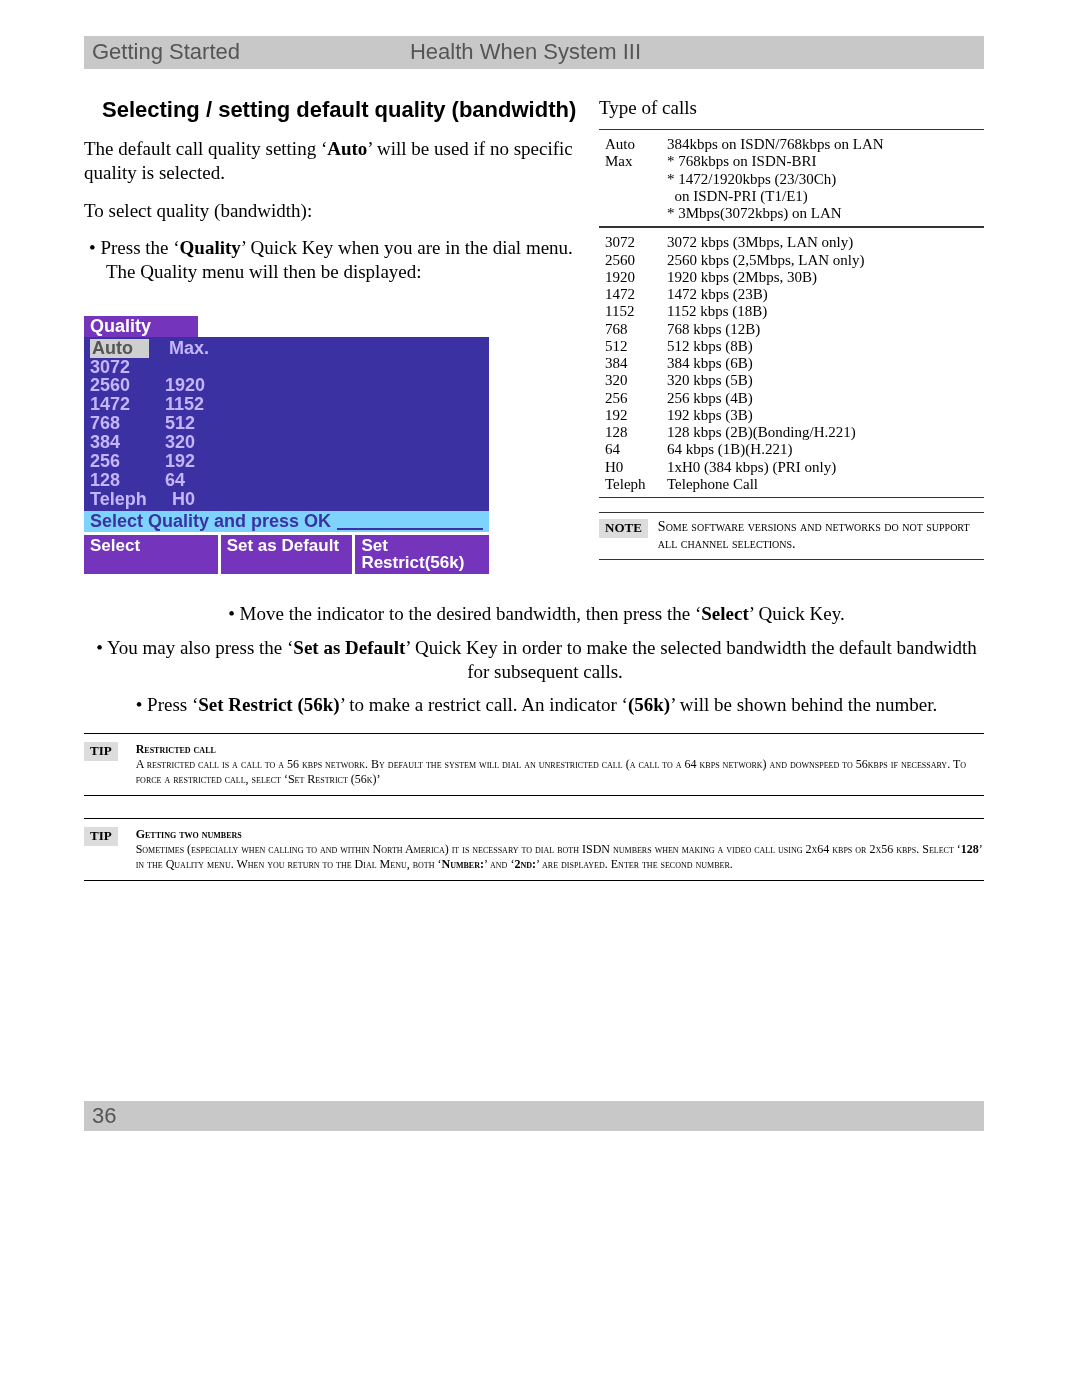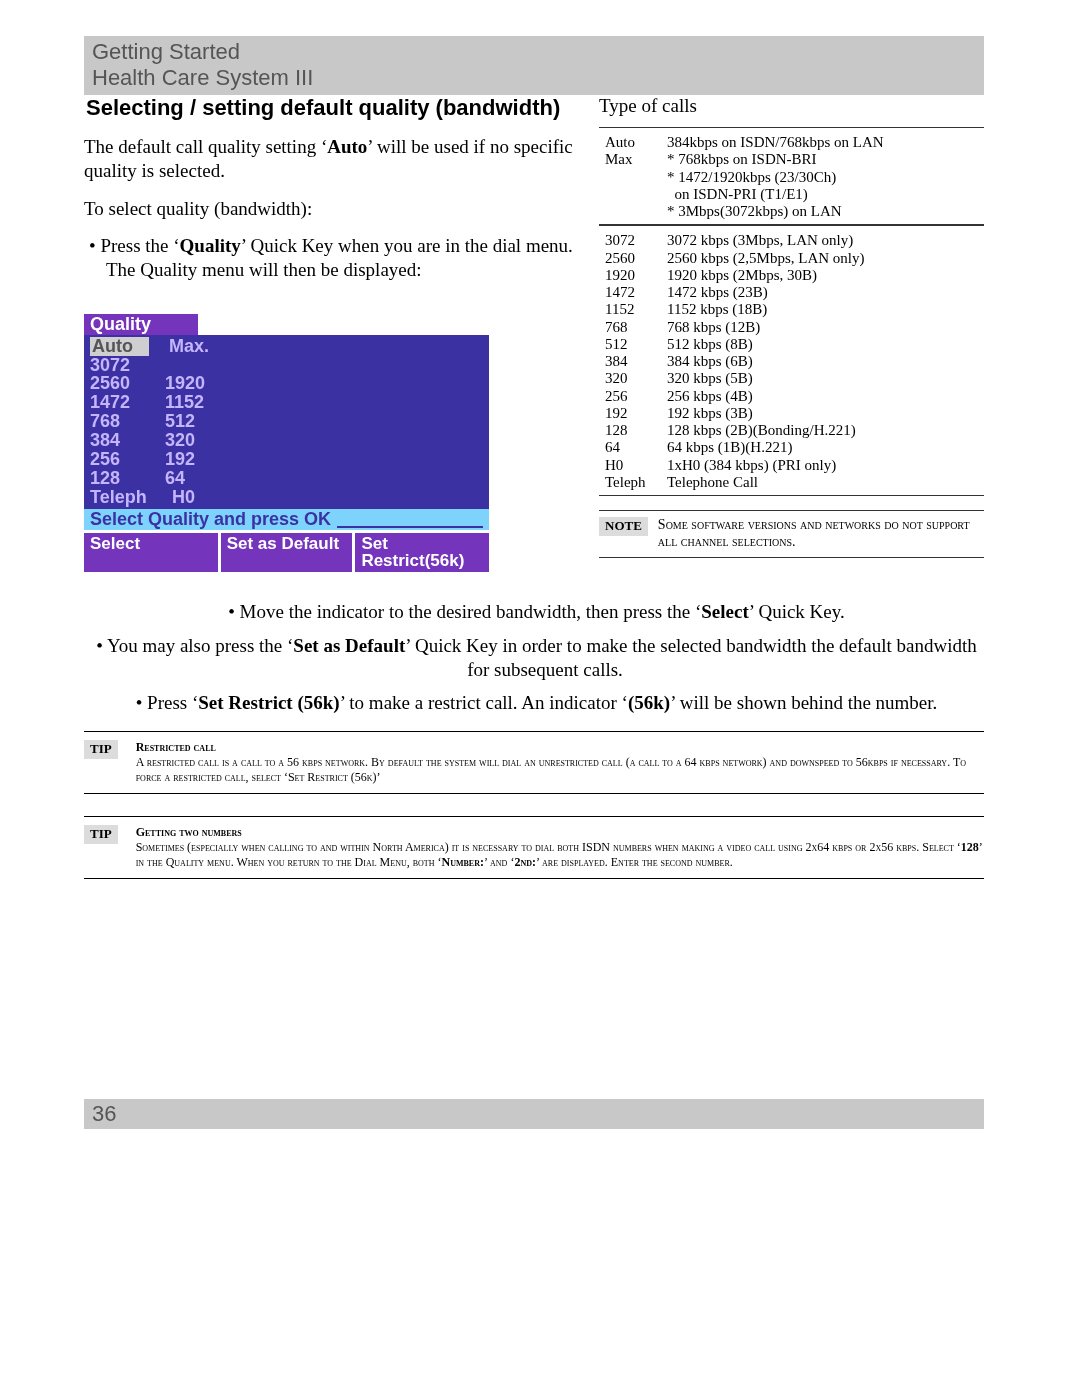--- a/index.html
+++ b/index.html
@@ -15,28 +15,29 @@
   .page {
     padding: 36px 96px 24px 84px;
     box-sizing: border-box;
   }
 
   
   .header-bar {
     background: #c8c8c8;
     padding: 3px 8px 4px;
     display: flex;
+    gap: 170px;
     font-family: Arial, Helvetica, sans-serif;
     font-size: 22px;
     color: #555;
-    flex-direction: column;
+    margin-bottom: 28px;
   }
 
   h2.section-title {
-    margin: 0 0 14px 2px;
+    margin: 0 0 14px 18px;
     font-family: Arial, Helvetica, sans-serif;
     font-weight: bold;
     font-size: 22px;
   }
 
   
   .maincols {
     display: flex;
     gap: 20px;
   }
@@ -207,21 +208,21 @@
     margin-top: 220px;
   }
 </style>
 </head>
 <body>
 
 <div class="page">
 
   <div class="header-bar">
     <span>Getting Started</span>
-    <span>Health Care System III</span>
+    <span>Health When System III</span>
   </div>
 
   <div class="maincols">
 
     <div class="leftcol">
       <h2 class="section-title">Selecting / setting default quality (bandwidth)</h2>
 
       <p class="bodytext">
         <span>The default call quality setting ‘</span><span class="bold">Auto</span><span>’ will be used if no specific quality is selected.</span>
       </p>

